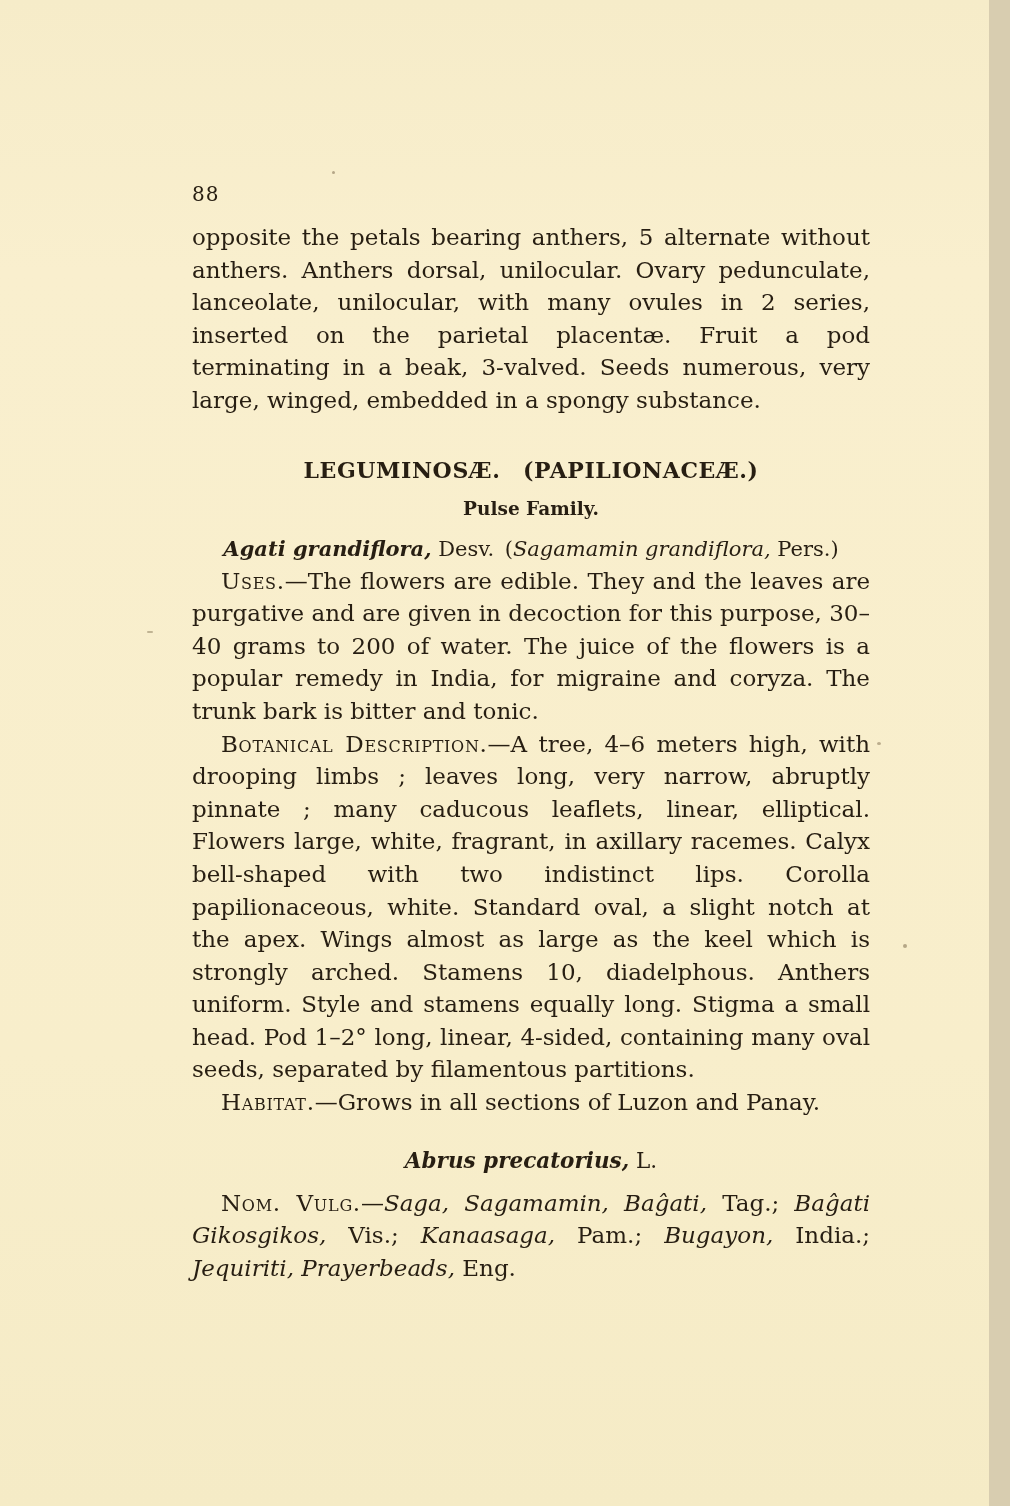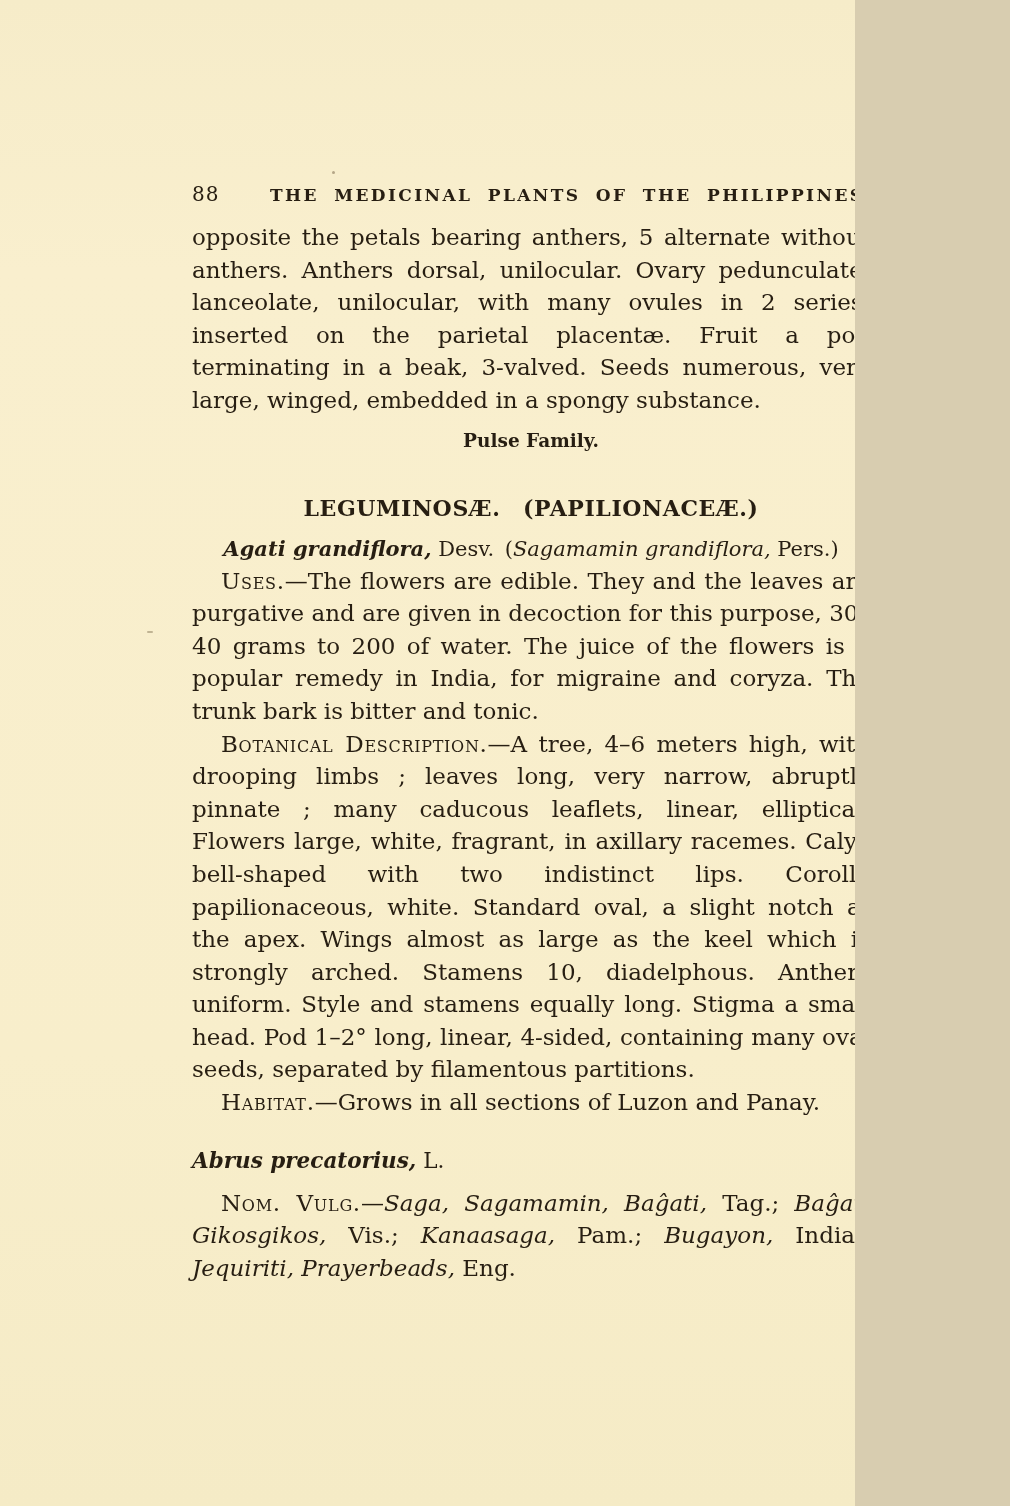--- a/index.html
+++ b/index.html
@@ -4,21 +4,21 @@
 <title>Scanned Book Page</title>
 <style>
   * { margin: 0; padding: 0; box-sizing: border-box; }
   html, body { width: 1010px; }
   body {
     font-family: "DejaVu Serif", "Liberation Serif", serif;
     background: #d8cdb0;
   }
   .page {
     position: relative;
-    width: 855px;
+    width: 989px;
     height: 1506px;
     background: #f8eecd;
     background-image: linear-gradient(180deg, #f6ecc9 0%, #f9efce 18%, #f8eecb 70%, #f5ebc6 100%);
     color: #271e12;
     overflow: hidden;
   }
   .text-block {
     position: absolute;
     left: 192px;
     top: 182px;
@@ -68,20 +68,21 @@
     margin-top: 10px;
     line-height: 28px;
   }
   .entry {
     text-align: center;
     font-size: 21px;
     margin-top: 10px;
     line-height: 32px;
   }
   .entry-spaced {
+    text-align: center;
     font-size: 21.5px;
     margin-top: 26px;
     margin-bottom: 10px;
     line-height: 32px;
   }
   .speck {
     position: absolute;
     border-radius: 50%;
     background: #7d6c4e;
   }
@@ -95,26 +96,25 @@
 
 <div class="page">
   <div class="speck s1"></div>
   <div class="speck s2"></div>
   <div class="speck s3"></div>
   <div class="speck s4"></div>
 
   <div class="text-block">
     <div class="header">
       <span class="pagenum">88</span>
-      <span class="runtitle">THE MEDICINAL PLANTS OF THE PHILIPPINES</span>
     </div>
     <div>
         <p class="blk paragraph"><span>opposite the petals bearing anthers, 5 alternate without anthers. Anthers dorsal, unilocular. Ovary pedunculate, lanceolate, unilocular, with many ovules in 2 series, inserted on the parietal placentæ. Fruit a pod terminating in a beak, 3-valved. Seeds numerous, very large, winged, embedded in a spongy substance.</span></p>
+        <div class="blk heading1"><span>LEGUMINOSÆ. (PAPILIONACEÆ.)</span></div>
         <div class="blk heading2"><span>Pulse Family.</span></div>
-        <div class="blk heading1"><span>LEGUMINOSÆ. (PAPILIONACEÆ.)</span></div>
         <div class="blk entry"><span class="b">Agati grandiflora,</span><span> Desv. (</span><span class="it">Sagamamin grandiflora,</span><span> Pers.)</span></div>
         <p class="blk paragraph indent"><span class="sc">Uses.</span><span>—The flowers are edible. They and the leaves are purgative and are given in decoction for this purpose, 30–40 grams to 200 of water. The juice of the flowers is a popular remedy in India, for migraine and coryza. The trunk bark is bitter and tonic.</span></p>
         <p class="blk paragraph indent"><span class="sc">Botanical Description.</span><span>—A tree, 4–6 meters high, with drooping limbs ; leaves long, very narrow, abruptly pinnate ; many caducous leaflets, linear, elliptical. Flowers large, white, fragrant, in axillary racemes. Calyx bell-shaped with two indistinct lips. Corolla papilionaceous, white. Standard oval, a slight notch at the apex. Wings almost as large as the keel which is strongly arched. Stamens 10, diadelphous. Anthers uniform. Style and stamens equally long. Stigma a small head. Pod 1–2° long, linear, 4-sided, containing many oval seeds, separated by filamentous partitions.</span></p>
         <p class="blk paragraph indent"><span class="sc">Habitat.</span><span>—Grows in all sections of Luzon and Panay.</span></p>
         <div class="blk entry-spaced"><span class="b">Abrus precatorius,</span><span> L.</span></div>
         <p class="blk paragraph indent"><span class="sc">Nom. Vulg.</span><span>—</span><span class="it">Saga, Sagamamin, Baĝati,</span><span> Tag.; </span><span class="it">Baĝati Gikosgikos,</span><span> Vis.; </span><span class="it">Kanaasaga,</span><span> Pam.; </span><span class="it">Bugayon,</span><span> India.; </span><span class="it">Jequiriti, Prayerbeads,</span><span> Eng.</span></p>
       </div>
   </div>
 </div>
 

